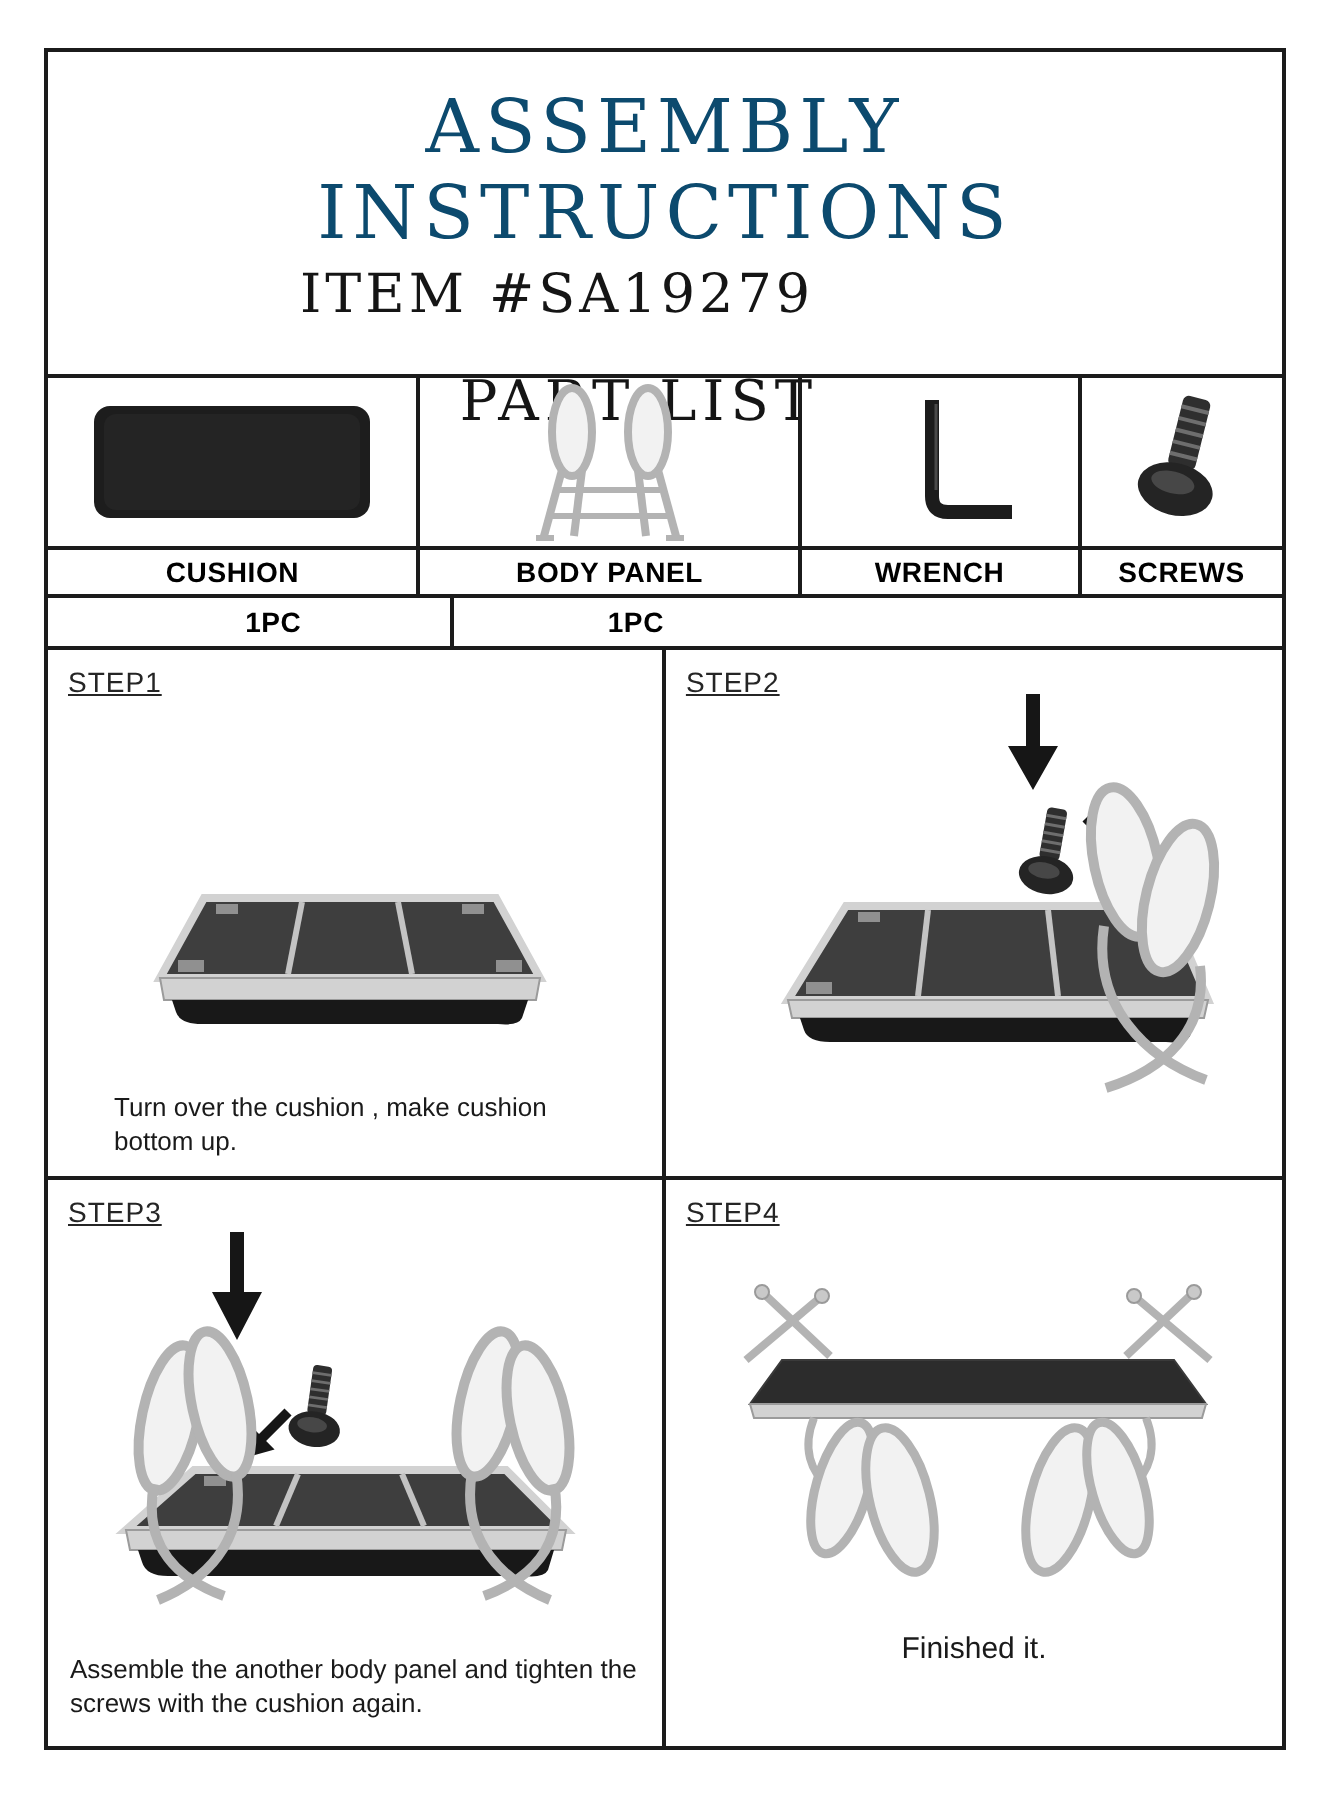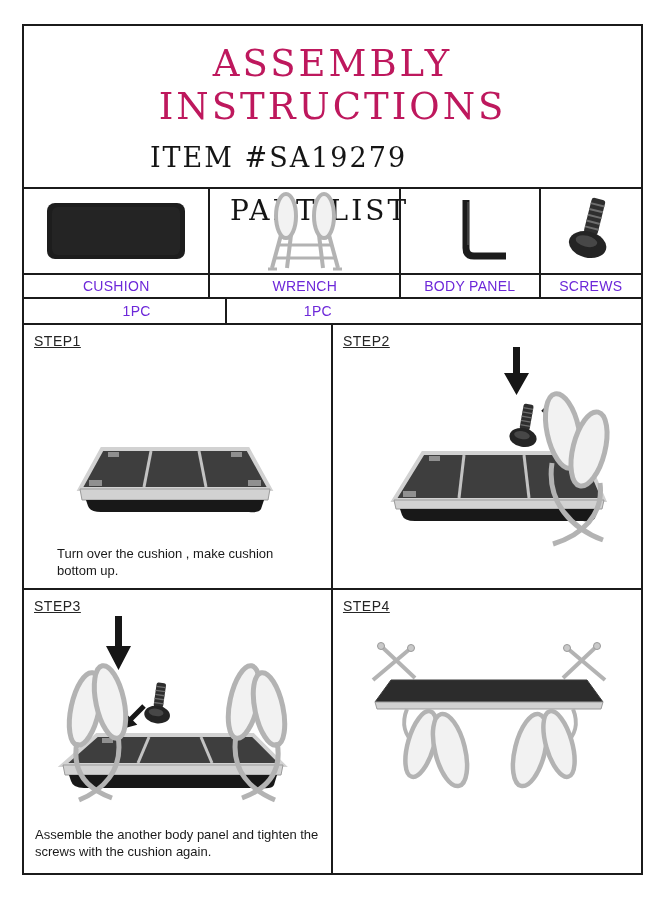--- a/index.html
+++ b/index.html
@@ -5,36 +5,36 @@
   * { margin:0; padding:0; box-sizing:border-box; }
   html,body { width:663px; height:900px; background:#ffffff; overflow:hidden;
               font-family:"Liberation Sans", sans-serif; }
 
   .doc { position:absolute; left:22px; top:24px; width:621px; height:851px;
          border:2px solid var(--line); background:#fff; display:flex; flex-direction:column; }
 
   
   .header { height:161px; text-align:center; }
   .title-main { margin-top:16px; font-family:"DejaVu Serif", serif; font-size:37px;
-                letter-spacing:3px; word-spacing:16px; color:#be185d; }
-  .title-item { margin-top:14px; font-family:"DejaVu Serif", serif; font-size:27px;
+                letter-spacing:3px; word-spacing:16px; color:#0c4a6e; }
+  .title-item { margin-top:4px; font-family:"DejaVu Serif", serif; font-size:27px;
                 letter-spacing:2px; color:#151515; padding-right:108px; }
   .title-partlist { margin-top:21px; font-family:"DejaVu Serif", serif; font-size:28px;
                 letter-spacing:3px; color:#151515; padding-right:26px; }
 
   
   .parts-row { display:grid; grid-template-columns:29.9% 30.9% 22.6% auto;
                border-top:2px solid var(--line); }
   .parts-row > div { border-left:2px solid var(--line); display:flex;
                      align-items:center; justify-content:center; }
   .parts-row > div:first-child { border-left:none; }
   .row-images { height:86px; }
   .row-names  { height:24px; }
   .row-qtys   { height:26px;padding-left:24px; }
-  .pcell-text { font-size:14px; color:#6d28d9; letter-spacing:0.3px; }
+  .pcell-text { font-size:14px; color:#000000; letter-spacing:0.3px;font-weight:bold; }
 
   
   .steps { flex:1; display:grid; grid-template-columns:49.75% auto;
            grid-template-rows:263px auto; border-top:2px solid var(--line); }
   .step-cell { position:relative; }
   .step-cell.col2 { border-left:2px solid var(--line); }
   .step-cell.row2 { border-top:2px solid var(--line); }
   .step-label { position:absolute; top:8px; left:10px; font-size:14px;
                 letter-spacing:0.5px; color:#252525;text-decoration:underline; }
   .caption { position:absolute; font-size:13px; line-height:1.32; color:#1a1a1a; }
@@ -99,22 +99,22 @@
           <path d="M26 10 h14 M26 16 h14 M26 22 h14 M26 28 h14 M26 34 h14" stroke="#6e6e6e" stroke-width="2"></path>
           <ellipse cx="33" cy="51" rx="19" ry="13" fill="#242424"></ellipse>
           <ellipse cx="31" cy="48" rx="11" ry="5.5" fill="#474747"></ellipse>
         </g>
       </svg>
     </div>
   </div>
 
   <div class="parts-row row-names">
     <div class="pcell-text">CUSHION</div>
+    <div class="pcell-text">BODY PANEL</div>
     <div class="pcell-text">WRENCH</div>
-    <div class="pcell-text">BODY PANEL</div>
     <div class="pcell-text">SCREWS</div>
   </div>
 
   <div class="parts-row row-qtys">
     <div class="pcell-text">1PC</div>
     <div class="pcell-text">1PC</div>
   </div>
 
   <div class="steps">
 
@@ -209,16 +209,17 @@
         <circle cx="248" cy="14" r="3.5" fill="#c9c9c9" stroke="#9a9a9a"></circle>
         <polygon points="42,48 238,48 254,70 26,70" fill="#2c2c2c" stroke="#3a3a3a"></polygon>
         <polygon points="26,70 254,70 252,77 28,77" class="crail"></polygon>
         <path d="M58 77 C52 92 56 104 66 112" class="tube" stroke-width="4"></path>
         <path d="M224 77 C230 92 226 104 216 112" class="tube" stroke-width="4"></path>
         <ellipse cx="72" cy="112" rx="13" ry="34" transform="rotate(16 72 112)" class="loopf" stroke-width="4.5"></ellipse>
         <ellipse cx="101" cy="118" rx="15" ry="37" transform="rotate(-14 101 118)" class="loopf" stroke-width="4.5"></ellipse>
         <ellipse cx="181" cy="118" rx="15" ry="37" transform="rotate(14 181 118)" class="loopf" stroke-width="4.5"></ellipse>
         <ellipse cx="210" cy="112" rx="13" ry="34" transform="rotate(-16 210 112)" class="loopf" stroke-width="4.5"></ellipse>
       </svg>
+      <div class="caption cap4">Finished it.</div>
     </div>
 
   </div>
 </div>
 
 </body></html>

